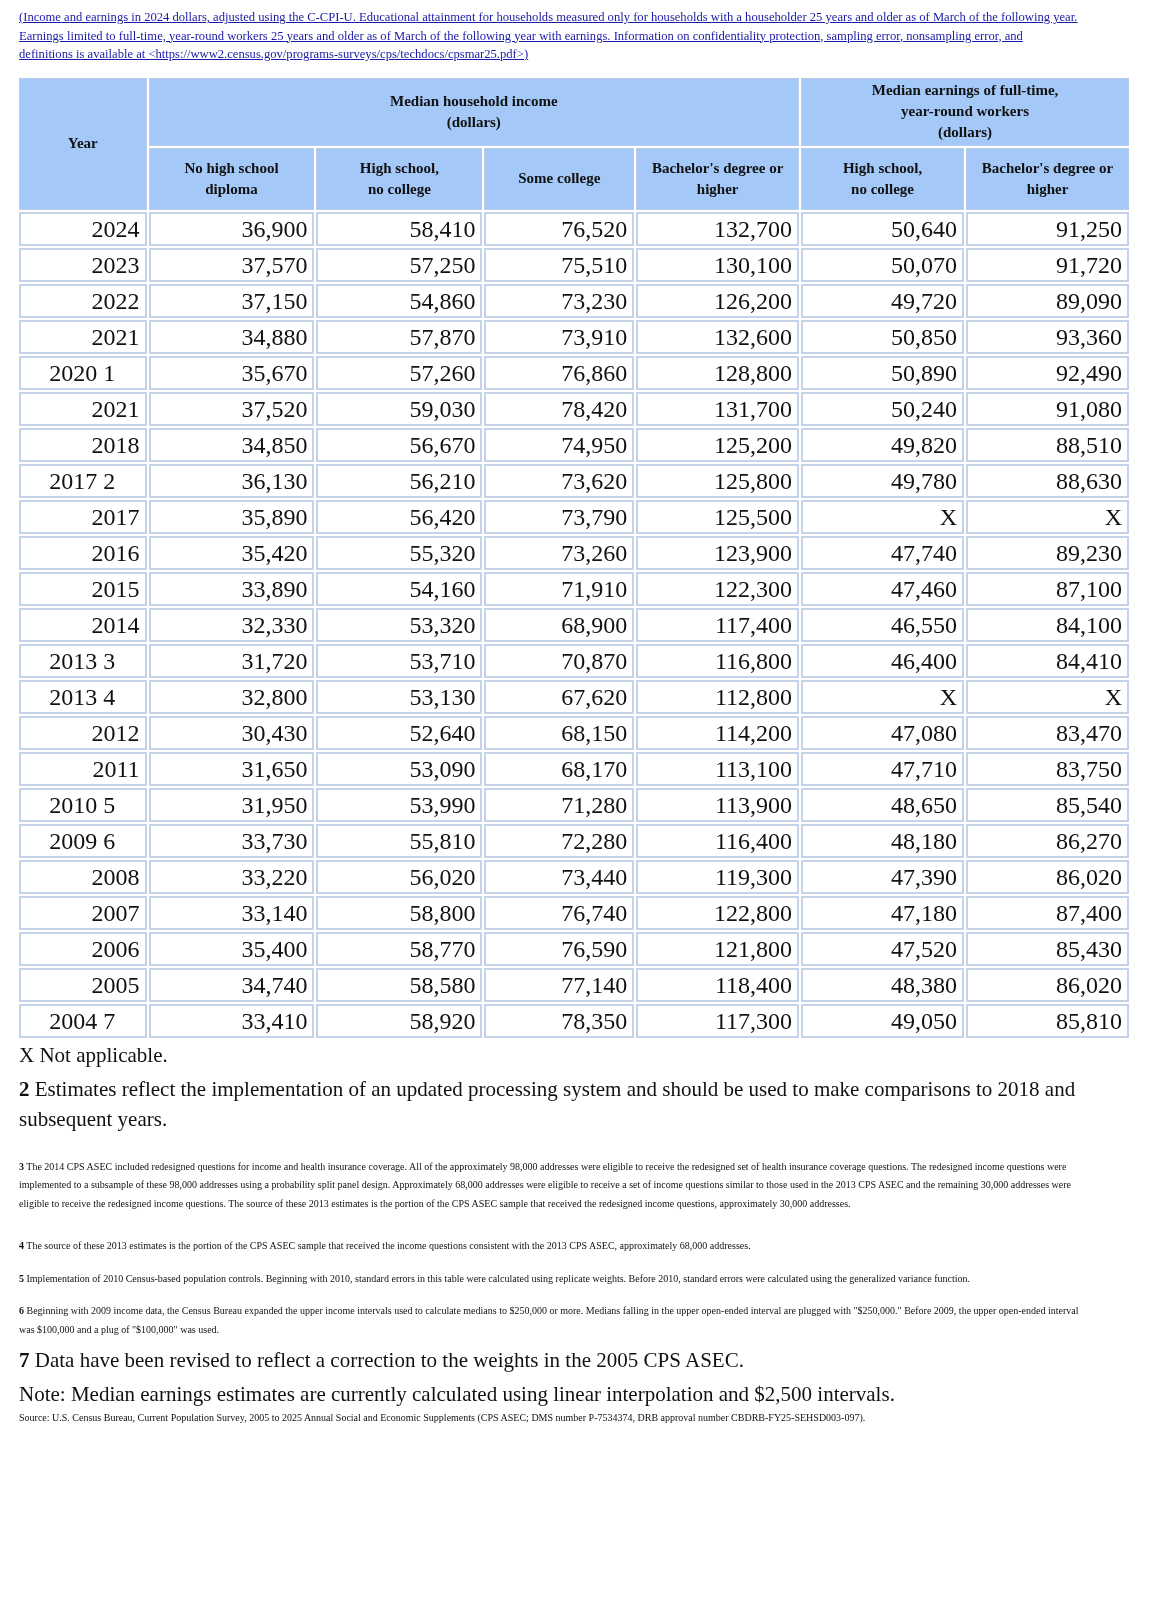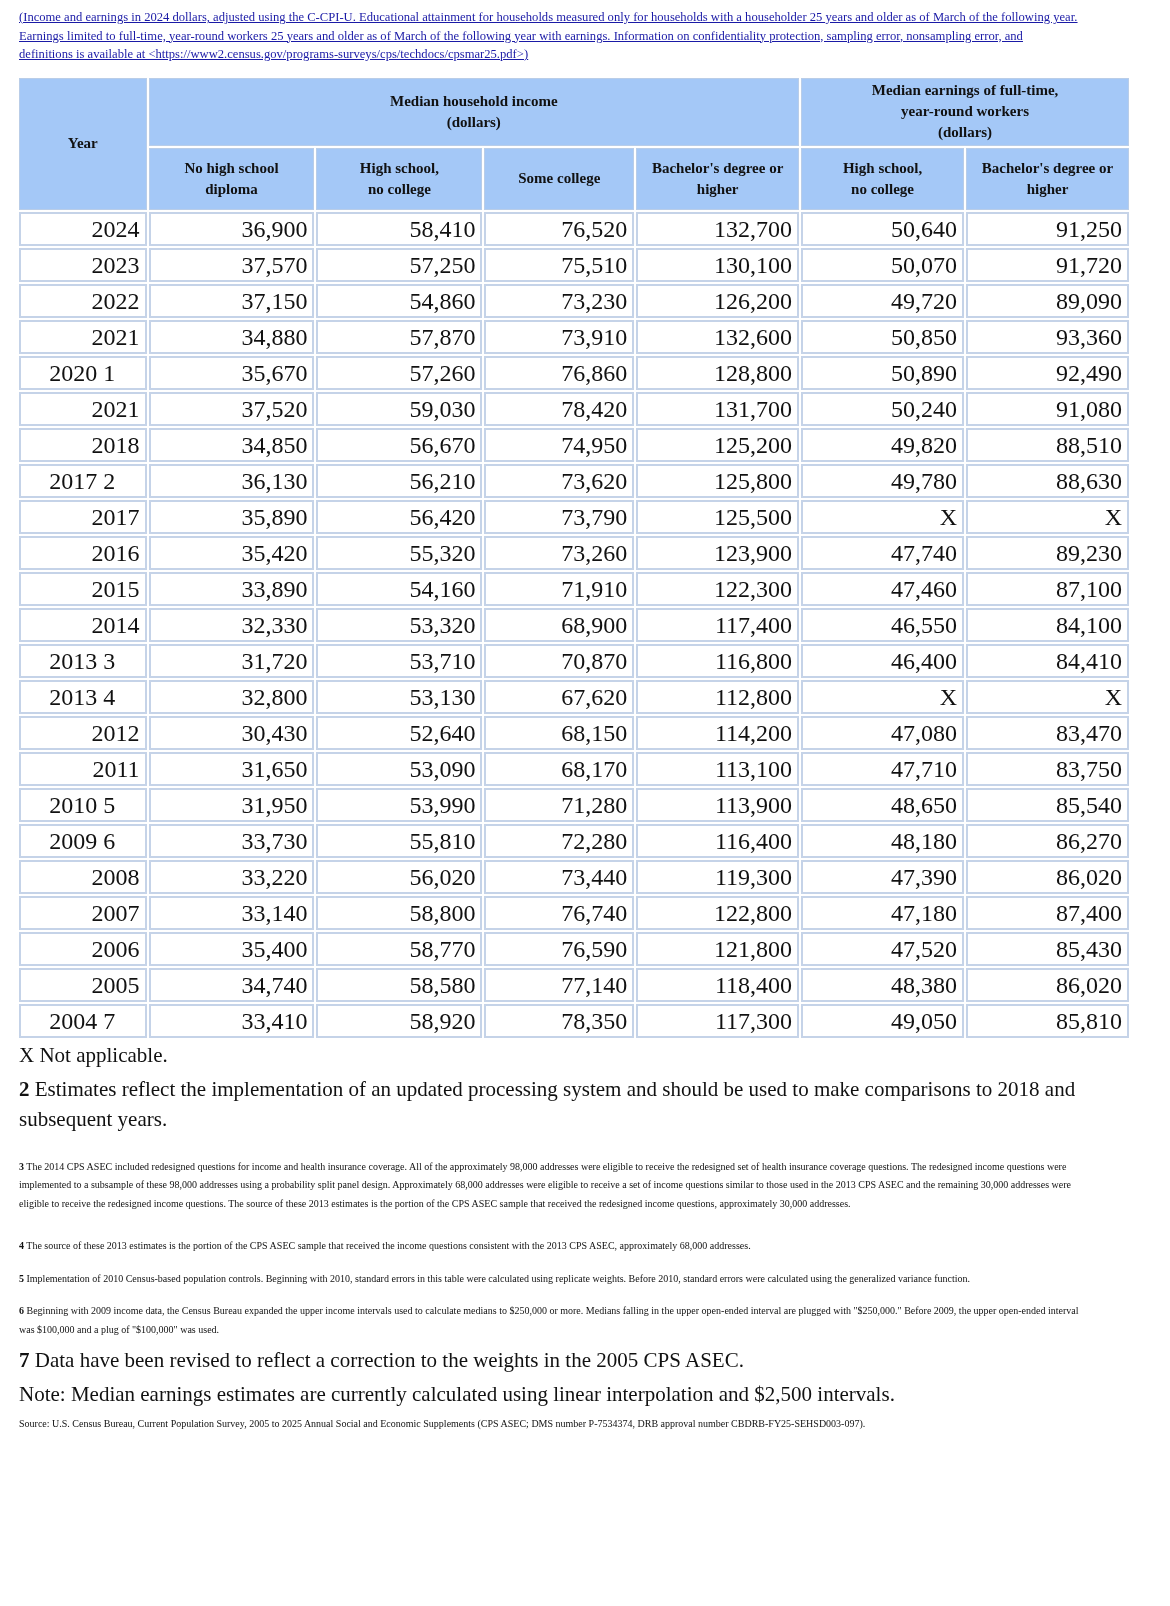--- a/index.html
+++ b/index.html
@@ -325,15 +325,15 @@
     <div class="gap-b"></div>
     <p class="note-small"><b>3</b><span> The 2014 CPS ASEC included redesigned questions for income and health insurance coverage. All of the approximately 98,000 addresses were eligible to receive the redesigned set of health insurance coverage questions. The redesigned income questions were implemented to a subsample of these 98,000 addresses using a probability split panel design. Approximately 68,000 addresses were eligible to receive a set of income questions similar to those used in the 2013 CPS ASEC and the remaining 30,000 addresses were eligible to receive the redesigned income questions. The source of these 2013 estimates is the portion of the CPS ASEC sample that received the redesigned income questions, approximately 30,000 addresses.</span></p>
     <div class="gap-b"></div>
     <p class="note-small"><b>4</b><span> The source of these 2013 estimates is the portion of the CPS ASEC sample that received the income questions consistent with the 2013 CPS ASEC, approximately 68,000 addresses.</span></p>
     <div class="gap-c"></div>
     <p class="note-small"><b>5</b><span> Implementation of 2010 Census-based population controls. Beginning with 2010, standard errors in this table were calculated using replicate weights. Before 2010, standard errors were calculated using the generalized variance function.</span></p>
     <div class="gap-a"></div>
     <p class="note-small"><b>6</b><span> Beginning with 2009 income data, the Census Bureau expanded the upper income intervals used to calculate medians to $250,000 or more. Medians falling in the upper open-ended interval are plugged with "$250,000." Before 2009, the upper open-ended interval was $100,000 and a plug of "$100,000" was used.</span></p>
     <p class="note-big" style="margin-top:6px"><b>7</b><span> Data have been revised to reflect a correction to the weights in the 2005 CPS ASEC.</span></p>
     <p class="note-big" style="margin-top:4px">Note: Median earnings estimates are currently calculated using linear interpolation and $2,500 intervals.</p>
-    <p class="note-small" style="margin-top:6px">Source: U.S. Census Bureau, Current Population Survey, 2005 to 2025 Annual Social and Economic Supplements (CPS ASEC; DMS number P-7534374, DRB approval number CBDRB-FY25-SEHSD003-097).</p>
+    <p class="note-small" style="">Source: U.S. Census Bureau, Current Population Survey, 2005 to 2025 Annual Social and Economic Supplements (CPS ASEC; DMS number P-7534374, DRB approval number CBDRB-FY25-SEHSD003-097).</p>
   </div>
 </div>
 
 </body></html>

